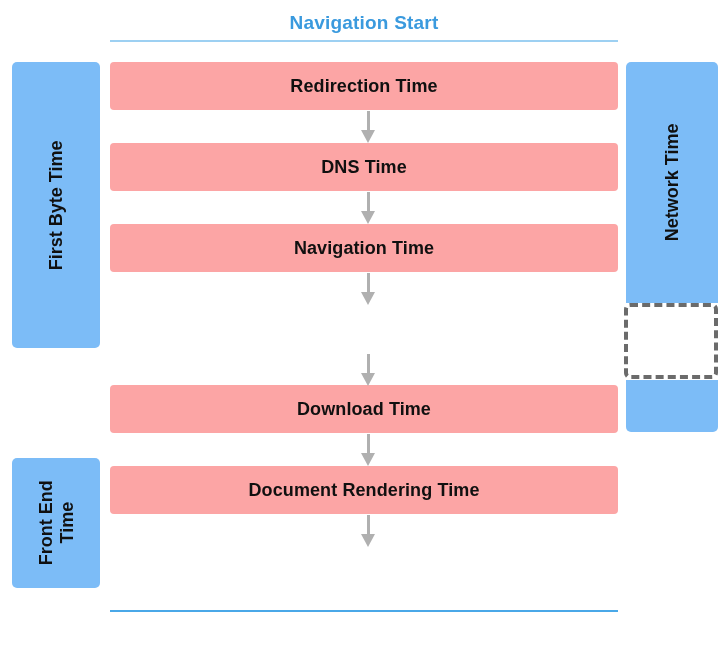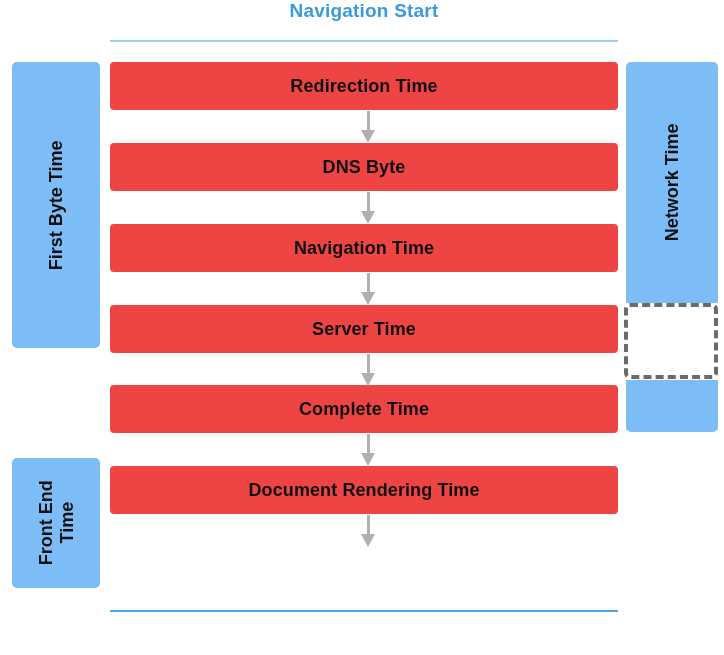--- a/index.html
+++ b/index.html
@@ -23,40 +23,40 @@
     position: absolute;
     left: 110px;
     width: 508px;
     text-align: center;
     font-size: 19px;
     font-weight: bold;
     color: #3a9ade;
     letter-spacing: .2px;
     white-space: nowrap;
   }
-  #caption-top   { top: 0; }
+  #caption-top   { top: 12px; }
   #caption-bottom{ top: 624px; }
 
   .rule {
     position: absolute;
     left: 110px;
     width: 508px;
     height: 2px;
     background: #8fc9f0;
   }
   #rule-top    { top: 40px; background:#9dd0f2; }
   #rule-bottom { top: 610px; background:#4aa8e8; height:2px; }
 
   
   .stage {
     position: absolute;
     left: 110px;
     width: 508px;
     height: 48px;
-    background: #ef4444;
+    background: #fca5a5;
     border-radius: 4px;
     display: flex;
     align-items: center;
     justify-content: center;
     box-sizing: border-box;
   }
   .stage-label {
     font-size: 18px;
     font-weight: bold;
     color: #101010;
@@ -152,30 +152,27 @@
   <div class="side" id="group-network-top">
     <span class="side-label rot-left">Network Time</span>
   </div>
   <div class="side" id="group-network-bot"></div>
   <div id="network-gap"></div>
 
   <div class="stage" style="top:62px">
     <span class="stage-label">Redirection Time</span>
   </div>
   <div class="stage" style="top:143px">
-    <span class="stage-label">DNS Byte</span>
+    <span class="stage-label">DNS Time</span>
   </div>
   <div class="stage" style="top:224px">
     <span class="stage-label">Navigation Time</span>
   </div>
-  <div class="stage" style="top:305px">
-    <span class="stage-label">Server Time</span>
-  </div>
   <div class="stage" style="top:385px">
-    <span class="stage-label">Complete Time</span>
+    <span class="stage-label">Download Time</span>
   </div>
   <div class="stage" style="top:466px">
     <span class="stage-label">Document Rendering Time</span>
   </div>
 
   <div class="arrow" style="top:111px">
     <div class="shaft"></div>
       <div class="head"></div>
   </div>
   <div class="arrow" style="top:192px">

